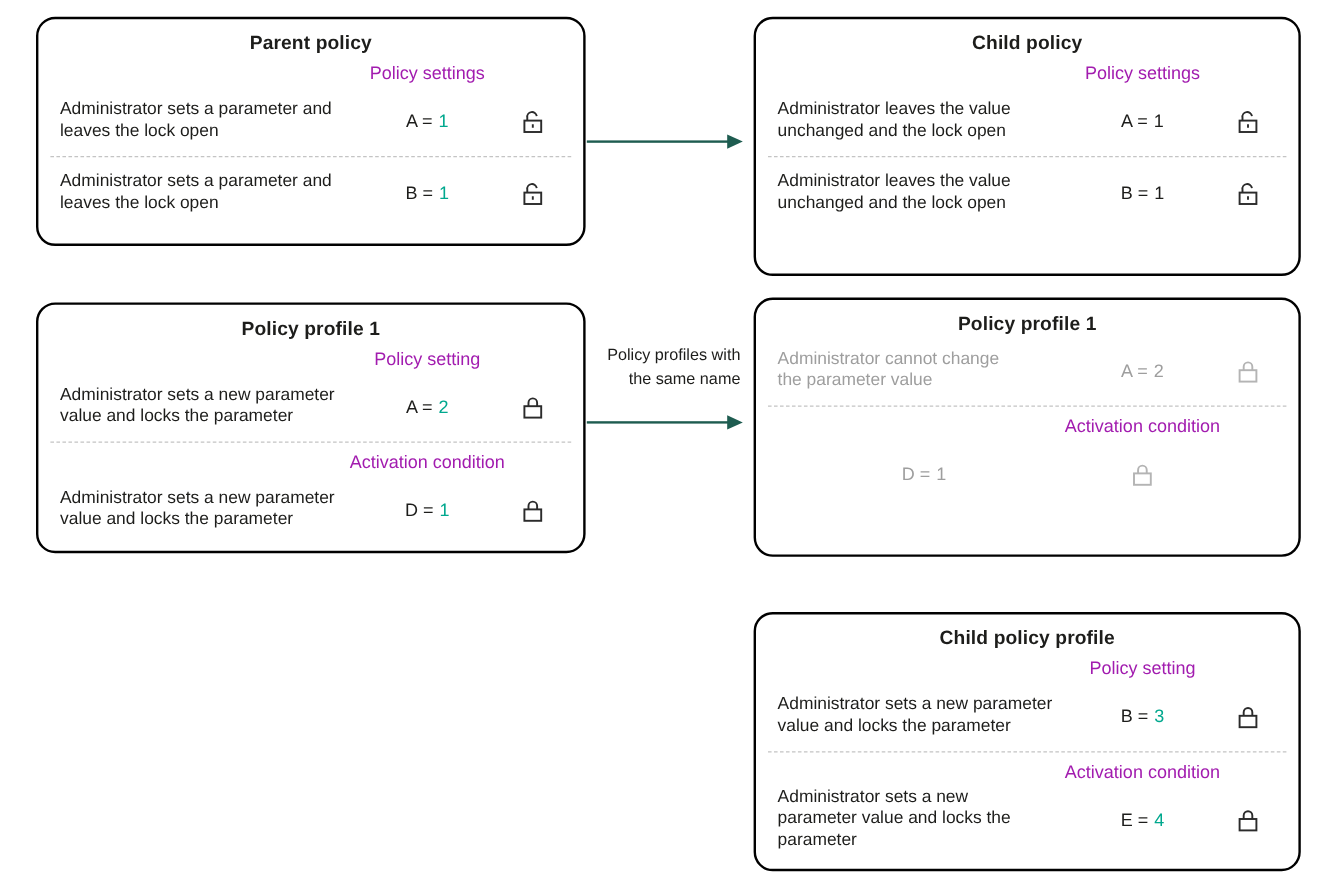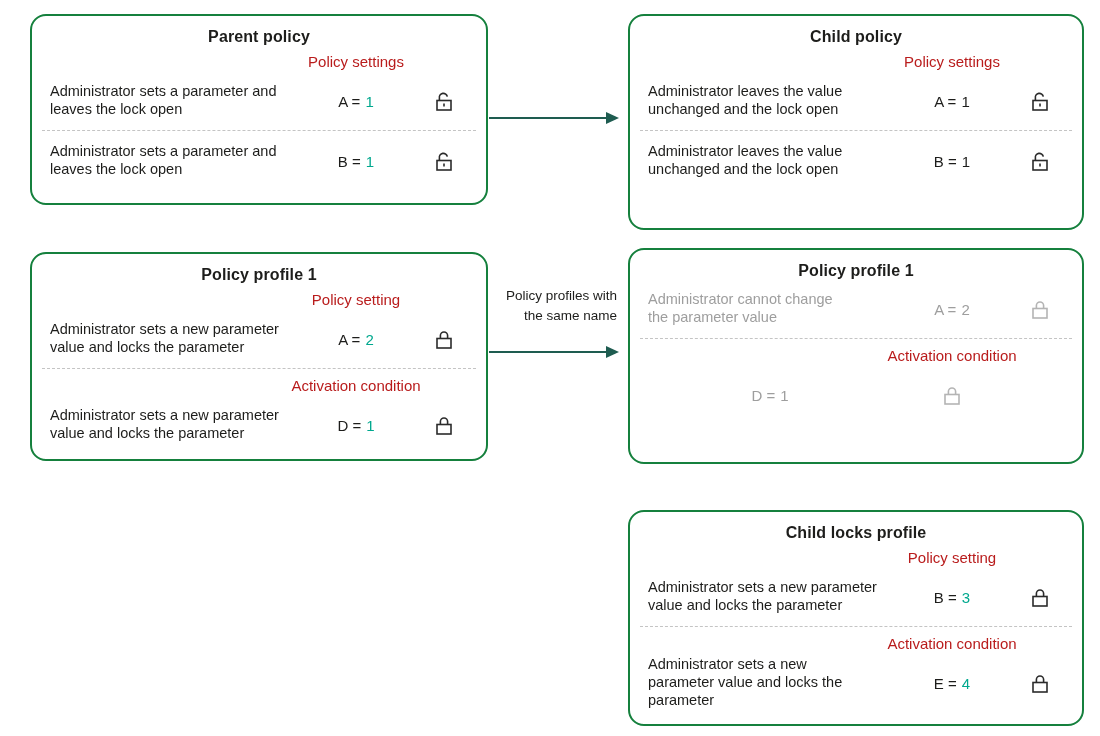--- a/index.html
+++ b/index.html
@@ -1,36 +1,36 @@
 <!DOCTYPE html>
 <html><head>
 <meta charset="utf-8">
 <style>
   html,body{margin:0;padding:0;background:#ffffff;}
   .canvas{
     position:relative;width:1100px;height:736px;background:#ffffff;
     font-family:"Liberation Sans","DejaVu Sans",sans-serif;color:#1D1D1B;overflow:hidden;
   }
   .card{
-    position:absolute;background:#fff;border:2px solid #15803d;border-radius:16px;
+    position:absolute;background:#fff;border:2px solid #000000;border-radius:16px;
     box-sizing:border-box;padding-top:12px;display:flex;flex-direction:column;
   }
   .card-parent{left:30px;top:14px;width:458px;height:191px;}
   .card-child{left:628px;top:14px;width:456px;height:216px;}
   .card-profile-src{left:30px;top:252px;width:458px;height:209px;}
   .card-profile-inh{left:628px;top:248px;width:456px;height:216px;}
   .card-child-profile{left:628px;top:510px;width:456px;height:216px;}
 
   .card-title{text-align:center;font-weight:bold;font-size:16px;letter-spacing:.1px;}
   .grid{
     display:grid;grid-template-columns:1fr 120px 56px;
     padding:0 14px 0 18px;box-sizing:border-box;align-items:center;
   }
   .hdr-row{margin-top:4px;height:22px;}
-  .col-header{grid-column:2;justify-self:center;white-space:nowrap;font-size:15px;color:#b91c1c;}
+  .col-header{grid-column:2;justify-self:center;white-space:nowrap;font-size:15px;color:#a21caf;}
   .row{min-height:56px;margin-top:1px;}
   .desc{font-size:14.5px;line-height:1.24;max-width:240px;color:#1D1D1B;}
   .desc.narrow{max-width:205px;}
   .value{justify-self:center;font-weight:normal;font-size:15px;white-space:nowrap;}
   .num{margin-left:5px;}
   .num.teal{color:#00A88E;}
   .lock{justify-self:center;color:#2B2B2B;line-height:0;}
   .sep{border-top:1.5px dashed #C4C4C4;margin:1px 10px;}
 
   
@@ -178,21 +178,21 @@
       <span class="lock">
         <svg width="22" height="23" viewBox="0 0 22 23" fill="none">
             <rect x="4" y="10.5" width="14" height="9.5" stroke="currentColor" stroke-width="1.6"></rect>
             <path d="M7.4 10.5 V7.6 A3.6 3.6 0 0 1 14.6 7.6 V10.5" stroke="currentColor" stroke-width="1.6" fill="none"></path>
           </svg>
       </span>
     </div>
   </div>
 
   <div class="card card-child-profile">
-    <div class="card-title">Child locks profile</div>
+    <div class="card-title">Child policy profile</div>
     <div class="grid hdr-row">
       <span></span>
       <span class="col-header">Policy setting</span>
       <span></span>
     </div>
     <div class="grid row">
       <div class="desc">Administrator sets a new parameter value and locks the parameter</div>
       <div class="value"><span>B =</span><span class="num teal">3</span></div>
       <span class="lock">
         <svg width="22" height="23" viewBox="0 0 22 23" fill="none">

